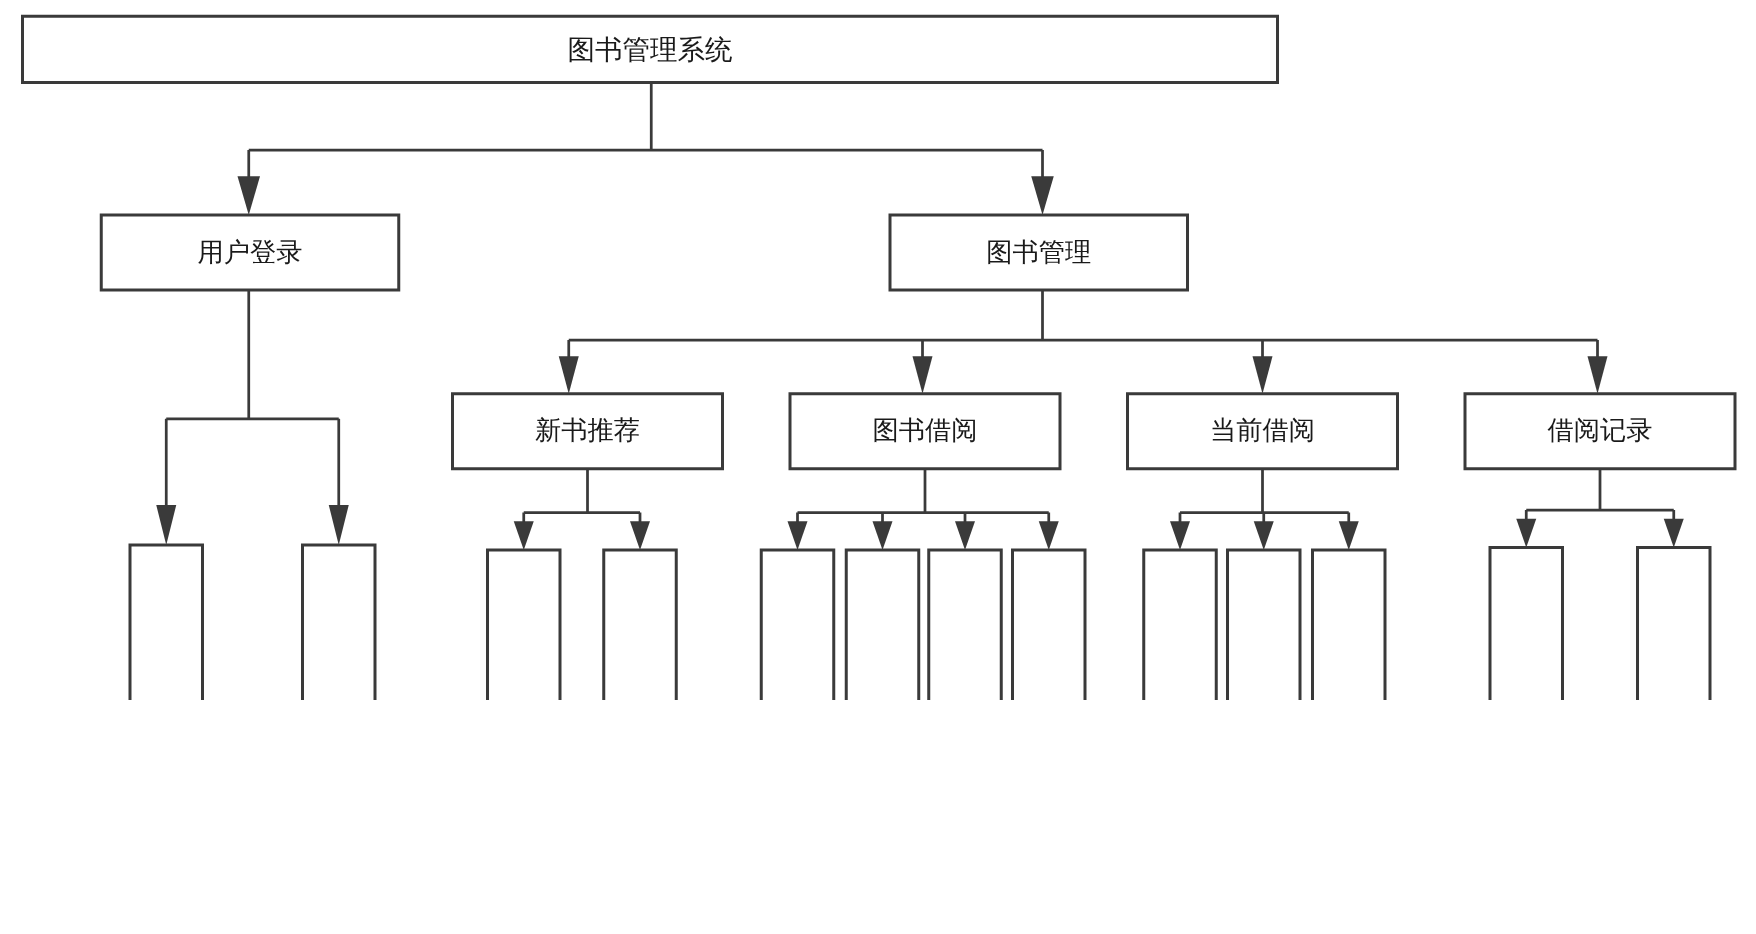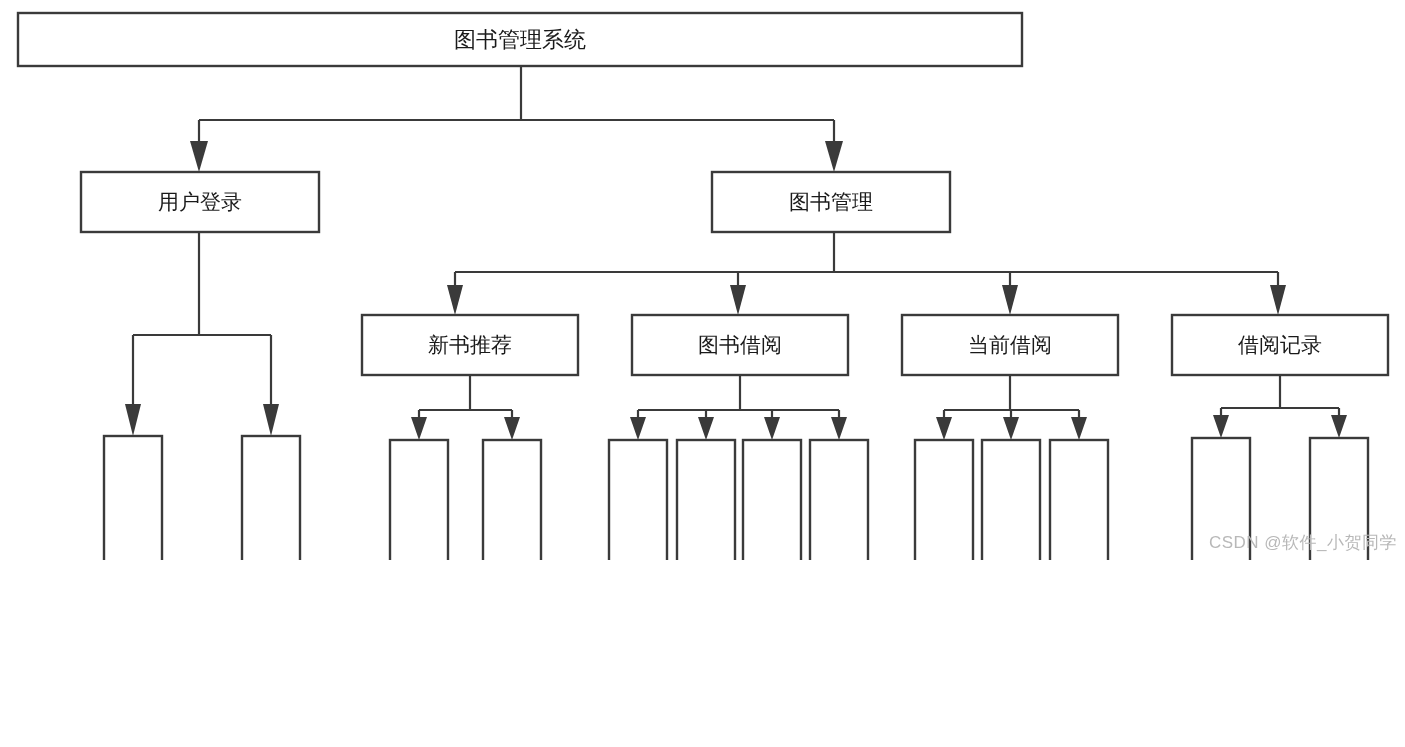--- a/index.html
+++ b/index.html
@@ -226,15 +226,14 @@
   <div class="vlabel" style="left:743px; top:440px; width:58px; height:293px; align-items:flex-start; padding-top:6px; box-sizing:border-box;">编辑图书（管理员）</div>
   <div class="vlabel" style="left:810px; top:440px; width:58px; height:293px;">借阅图书</div>
 
   <div class="vlabel" style="left:915px; top:440px; width:58px; height:293px;">查询图书</div>
   <div class="vlabel" style="left:982px; top:440px; width:58px; height:293px;">归还图书</div>
   <div class="vlabel" style="left:1050px; top:440px; width:58px; height:293px; align-items:flex-start; padding-top:6px; box-sizing:border-box;">确认归还（管理员）</div>
 
   <div class="vlabel" style="left:1192px; top:438px; width:58px; height:295px;">新增借阅记录</div>
   <div class="vlabel" style="left:1310px; top:438px; width:58px; height:295px;">查询借阅记录</div>
 
-  <div class="watermark">CSDN @软件_小贺同学</div>
 
 </div>
 
 </body></html>

